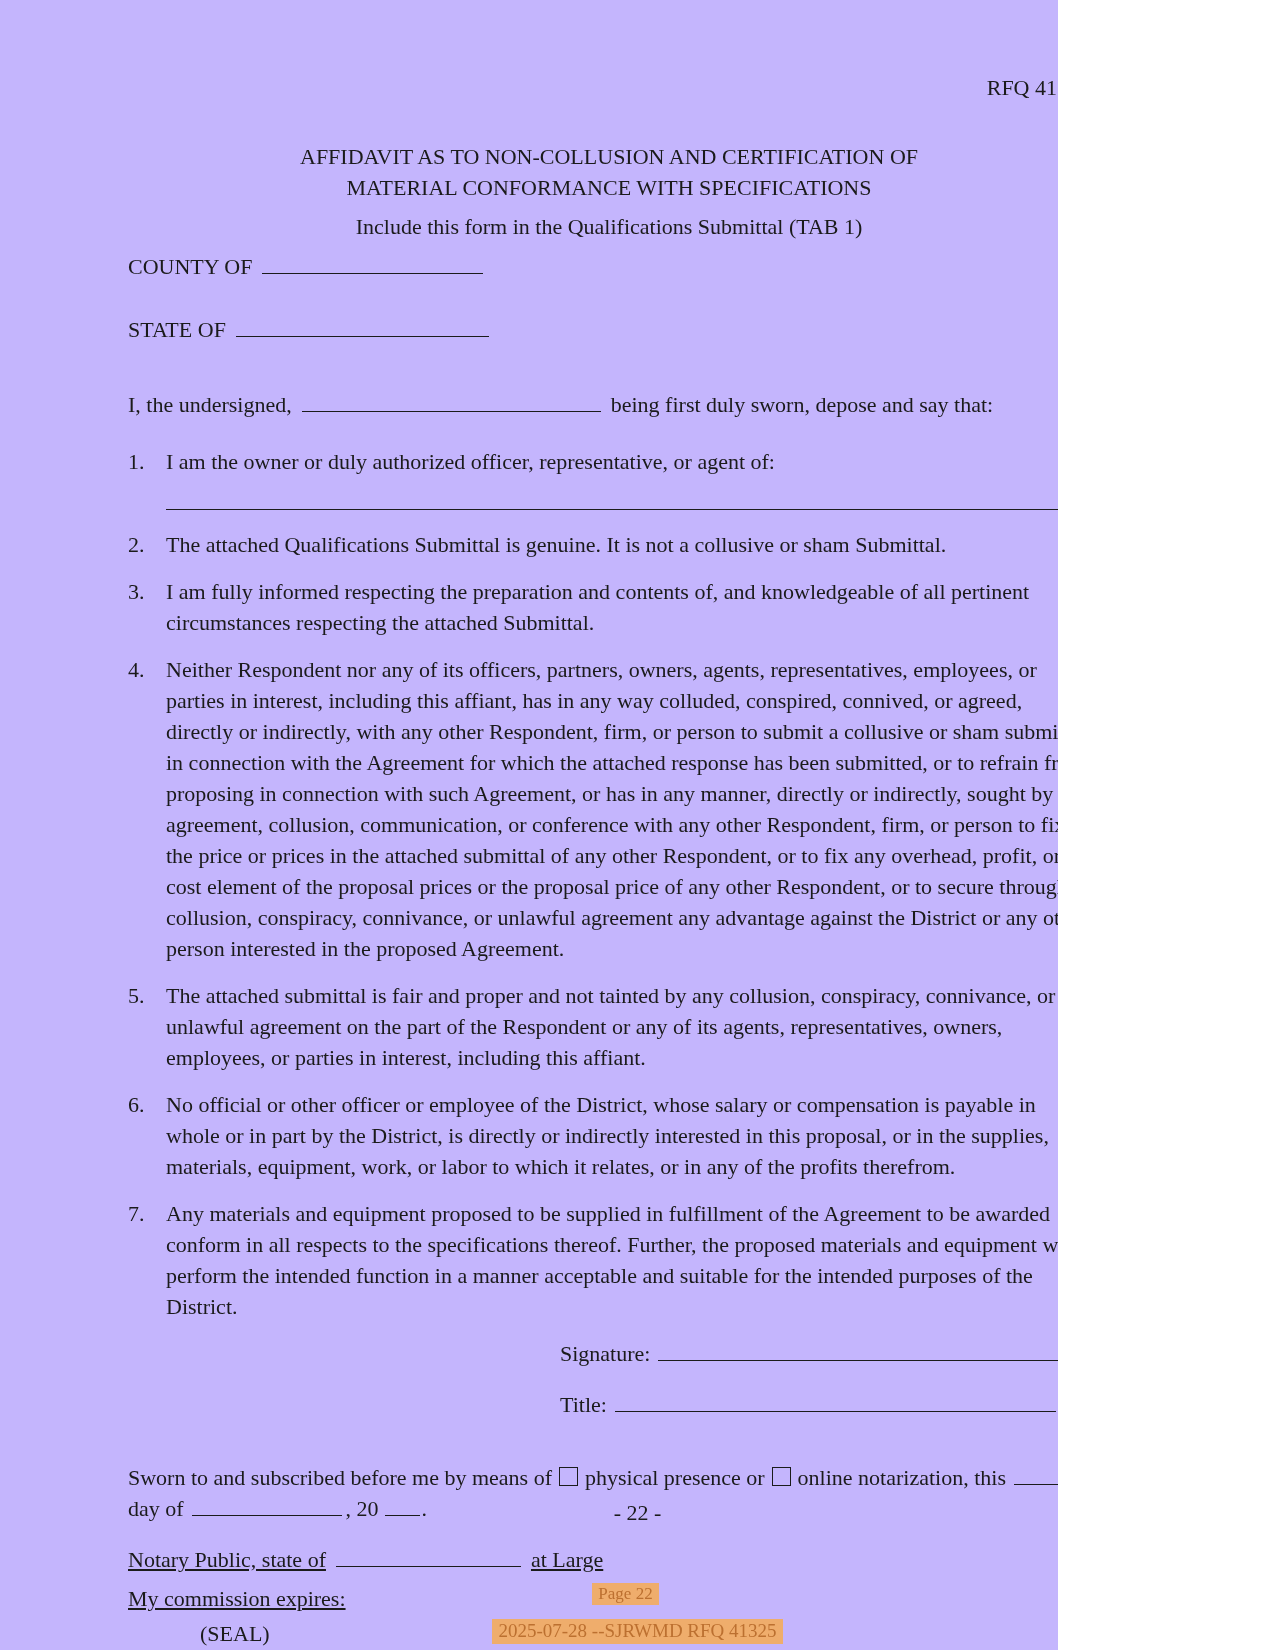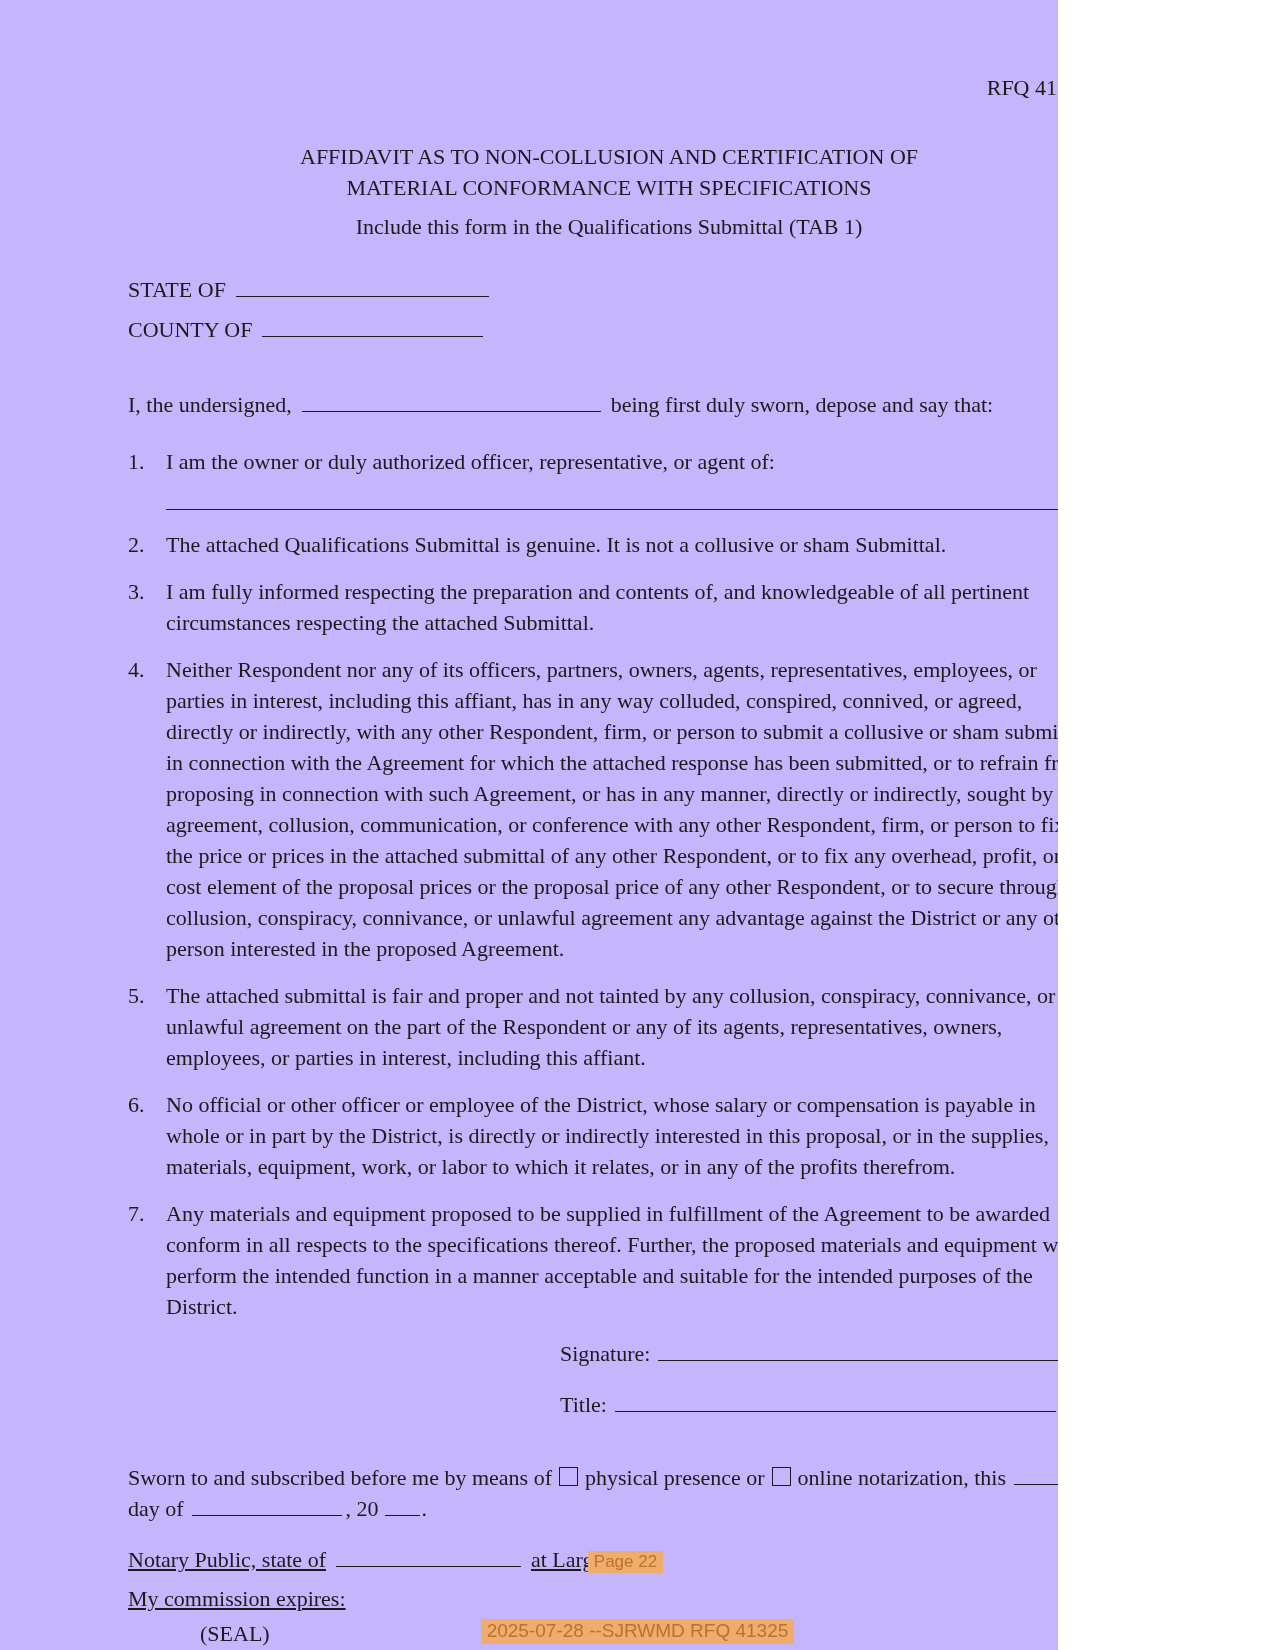--- a/index.html
+++ b/index.html
@@ -40,49 +40,48 @@
   .b-dayof{width:150px;margin:0 4px 0 8px;}
   .b-year{width:35px;margin:0 2px 0 6px;}
   .notary{margin-top:20px;white-space:nowrap;text-decoration:underline;}
   .b-notary{width:185px;margin:0 10px;}
   .commission{margin-top:8px;text-decoration:underline;}
   .seal{margin-top:4px;padding-left:72px;}
   .page-number{position:absolute;left:0;width:1275px;bottom:122px;text-align:center;}
   .badge-stack{
     position:absolute;left:0;width:1275px;bottom:6px;
     display:flex;flex-direction:column;align-items:center;
-    font-family:Liberation Sans, sans-serif;
+    font-family:Liberation Serif, serif;
     line-height:1.2;
-    gap:32px;
   }
   .badge{background:#efad6c;color:#bc7030;padding:1px 6px;}
   .badge-1{font-size:17px;margin-right:24px;}
   .badge-2{font-size:19px;margin-top:14px;}
 </style>
 </head>
 <body>
 
 <div class="page">
   <div class="content">
 
     <div class="ref">RFQ 41325</div>
 
     <div class="doc-title">
       <div>AFFIDAVIT AS TO NON-COLLUSION AND CERTIFICATION OF</div>
       <div>MATERIAL CONFORMANCE WITH SPECIFICATIONS</div>
     </div>
 
     <div class="subtitle">Include this form in the Qualifications Submittal (TAB 1)</div>
 
+    <div class="fill-row county">
+      <span>COUNTY OF</span><span class="blank b-county"></span>
+    </div>
+
     <div class="fill-row">
       <span>STATE OF</span><span class="blank b-state"></span>
-    </div>
-
-    <div class="fill-row county">
-      <span>COUNTY OF</span><span class="blank b-county"></span>
     </div>
 
     <div class="intro">
       <span>I, the undersigned,</span><span class="blank b-undersigned"></span><span>being first duly sworn, depose and say that:</span>
     </div>
 
     <div class="items">
 
       <div class="item">
         <div class="item-num">1.</div>
@@ -144,18 +143,19 @@
     <div class="notary">
       <span>Notary Public, state of</span><span class="blank b-notary"></span><span>at Large</span>
     </div>
 
     <div class="commission">My commission expires:</div>
 
     <div class="seal">(SEAL)</div>
 
   </div>
 
+  <div class="page-number">- 22 -</div>
 
   <div class="badge-stack">
     <span class="badge badge-1">Page 22</span>
     <span class="badge badge-2">2025-07-28 --SJRWMD RFQ 41325</span>
   </div>
 </div>
 
 </body></html>

